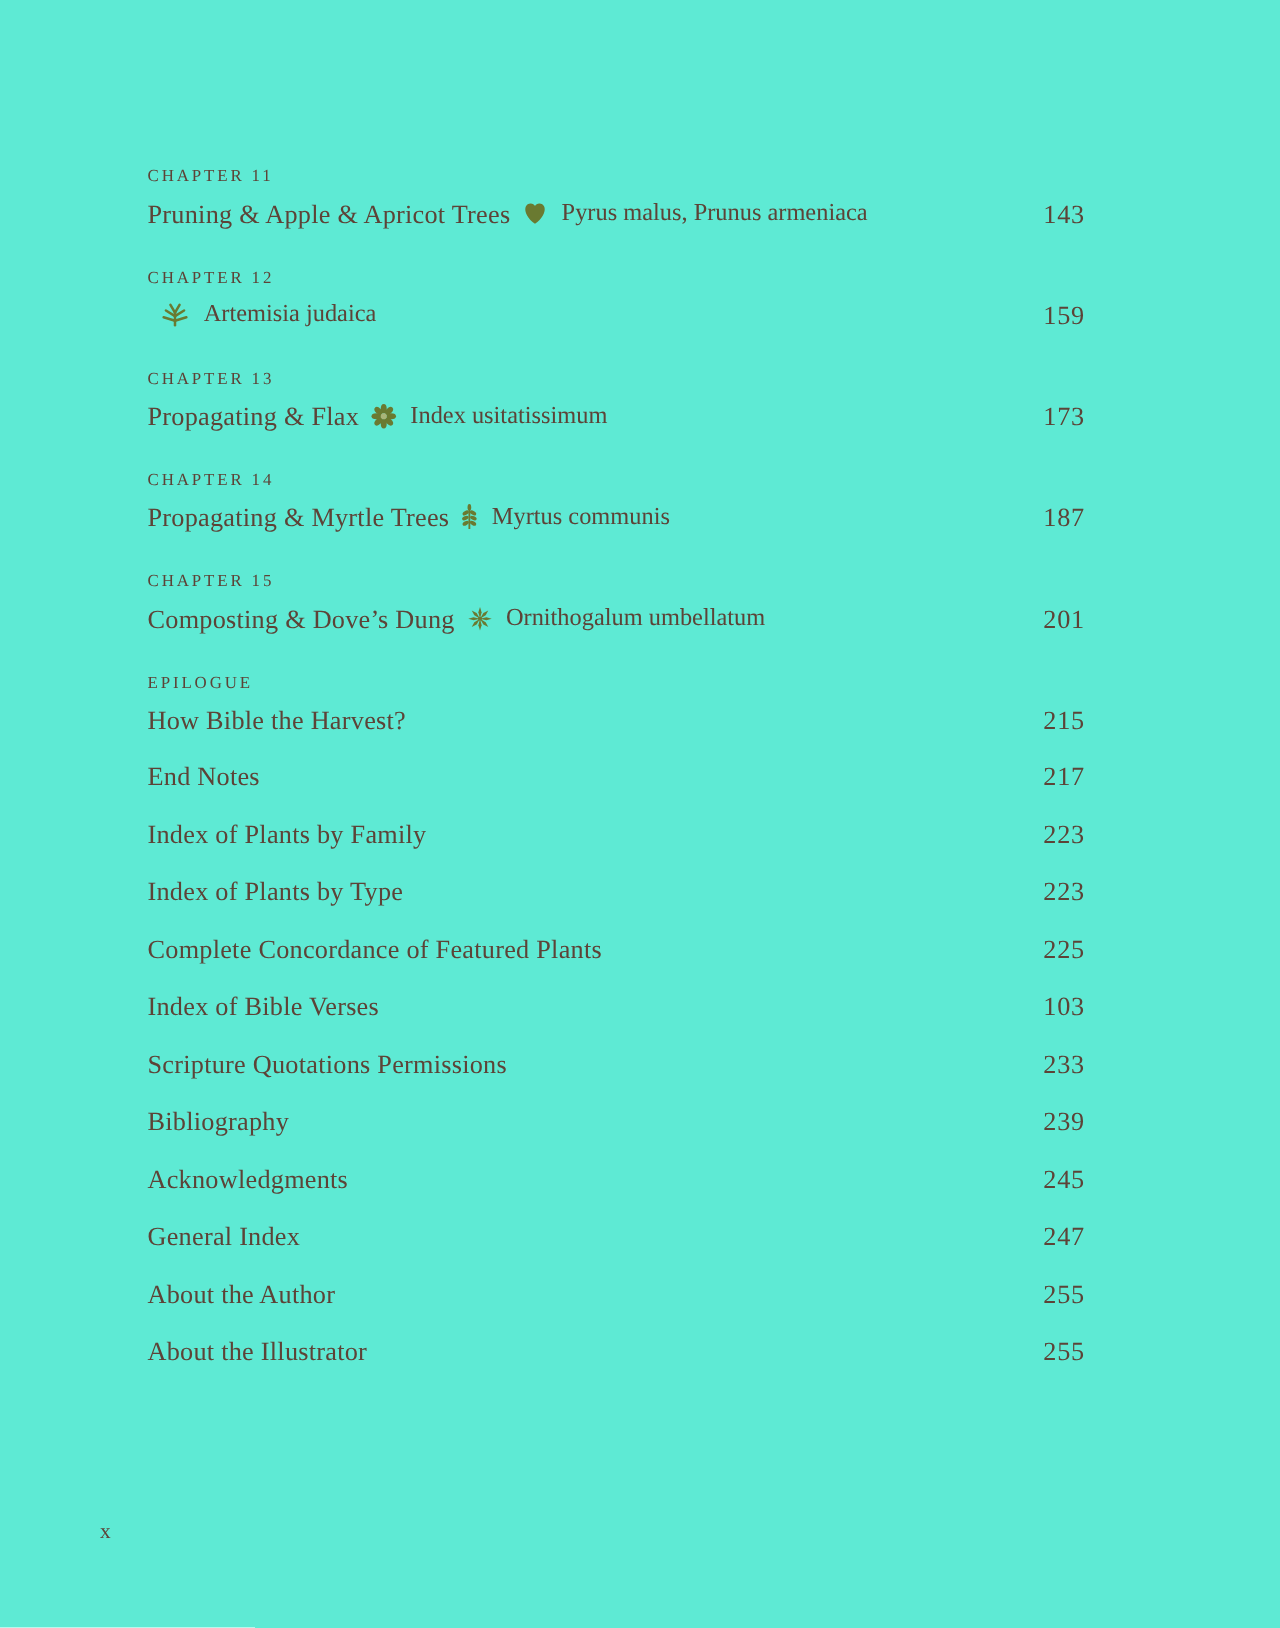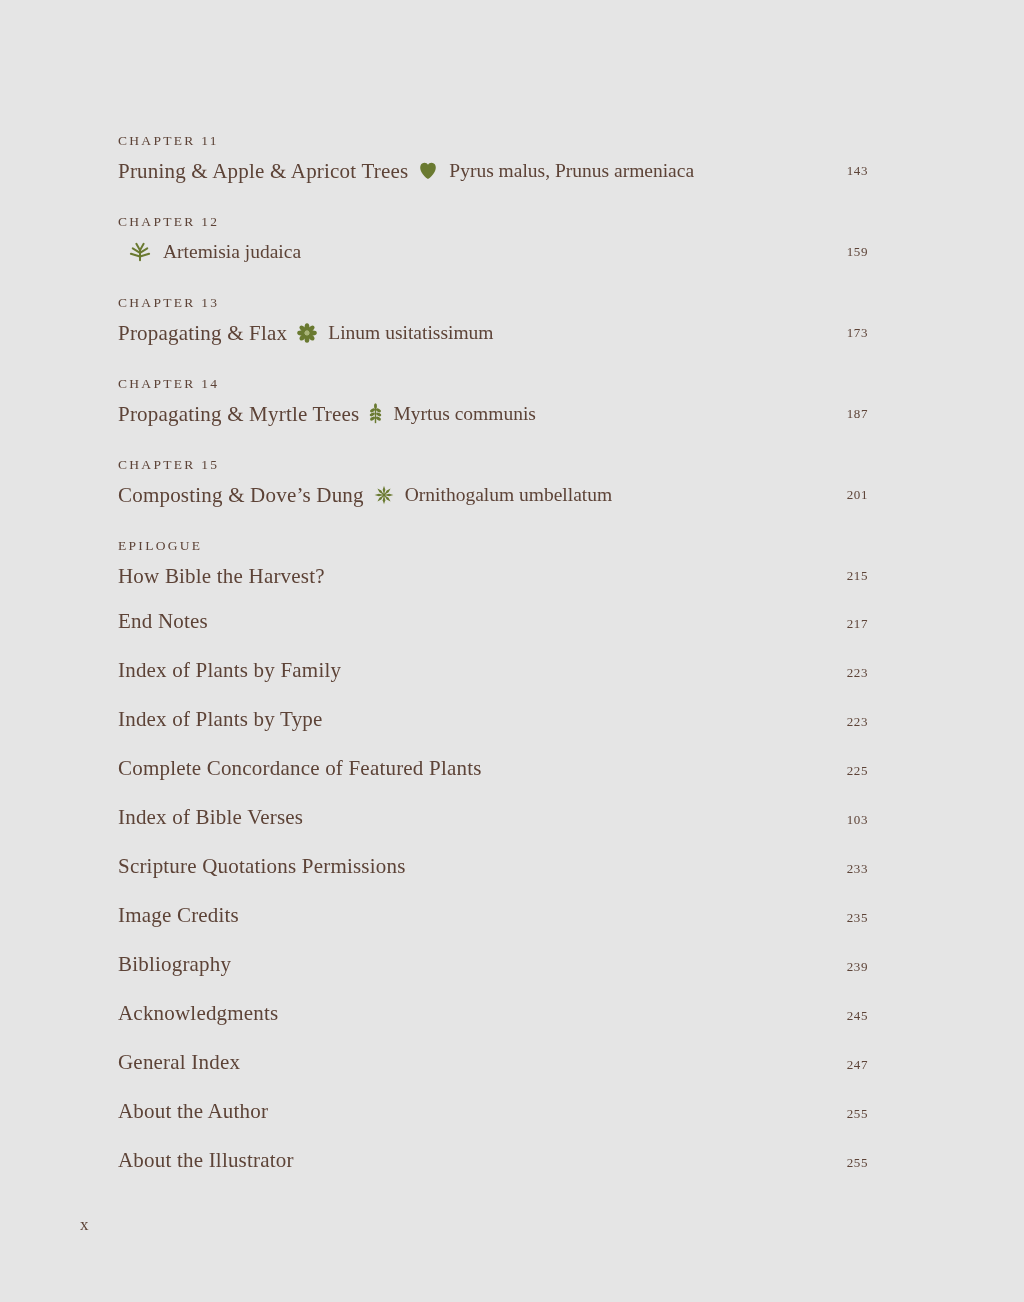--- a/index.html
+++ b/index.html
@@ -4,21 +4,21 @@
 <style>
   html, body {
     margin: 0;
     padding: 0;
     background: #ffffff;
   }
   .page {
     position: relative;
     width: 1024px;
     height: 1302px;
-    background: #e5e5e5;
+    background: #5eead4;
     font-family: "Liberation Serif", "DejaVu Serif", serif;
     color: var(--text-brown, #5d4337);
     overflow: hidden;
   }
   .content {
     position: absolute;
     left: 118px;
     top: 133px;
     width: 750px;
   }
@@ -43,21 +43,21 @@
   }
   .icon {
     display: inline-flex;
     align-items: center;
     margin: 0 10px 0 9px;
     color: var(--leaf-green, #6a7a31);
     flex: 0 0 auto;
   }
   .pagenum {
     margin-left: auto;
-    font-size: 13px;
+    font-size: 21px;
     letter-spacing: 0.6px;
   }
   .epilogue-block { margin-bottom: 17px; margin-top: 24px; }
   .entry-row {
     display: flex;
     align-items: baseline;
     font-size: 21px;
     line-height: 28px;
     margin-bottom: 18px;
     white-space: nowrap;
@@ -119,21 +119,21 @@
             <ellipse cx="12" cy="5.5" rx="2.6" ry="4.2" transform="rotate(45 12 12)"></ellipse>
             <ellipse cx="12" cy="5.5" rx="2.6" ry="4.2" transform="rotate(90 12 12)"></ellipse>
             <ellipse cx="12" cy="5.5" rx="2.6" ry="4.2" transform="rotate(135 12 12)"></ellipse>
             <ellipse cx="12" cy="5.5" rx="2.6" ry="4.2" transform="rotate(180 12 12)"></ellipse>
             <ellipse cx="12" cy="5.5" rx="2.6" ry="4.2" transform="rotate(225 12 12)"></ellipse>
             <ellipse cx="12" cy="5.5" rx="2.6" ry="4.2" transform="rotate(270 12 12)"></ellipse>
             <ellipse cx="12" cy="5.5" rx="2.6" ry="4.2" transform="rotate(315 12 12)"></ellipse>
             <circle cx="12" cy="12" r="2.6" style="fill:var(--leaf-green-light,#a9b478)"></circle>
           </svg>
         </span>
-        <span class="latin">Linum usitatissimum</span>
+        <span class="latin">Index usitatissimum</span>
         <span class="pagenum">173</span>
       </div>
     </section>
 
     <section class="chapter-block">
       <div class="eyebrow">CHAPTER 14</div>
       <div class="title-row">
         <span class="title">Propagating &amp; Myrtle Trees</span>
         <span class="icon">
           <svg width="15" height="22" viewBox="0 0 16 24" aria-hidden="true">
@@ -202,24 +202,20 @@
     </div>
     <div class="entry-row">
       <span class="title">Index of Bible Verses</span>
       <span class="pagenum">103</span>
     </div>
     <div class="entry-row">
       <span class="title">Scripture Quotations Permissions</span>
       <span class="pagenum">233</span>
     </div>
     <div class="entry-row">
-      <span class="title">Image Credits</span>
-      <span class="pagenum">235</span>
-    </div>
-    <div class="entry-row">
       <span class="title">Bibliography</span>
       <span class="pagenum">239</span>
     </div>
     <div class="entry-row">
       <span class="title">Acknowledgments</span>
       <span class="pagenum">245</span>
     </div>
     <div class="entry-row">
       <span class="title">General Index</span>
       <span class="pagenum">247</span>

